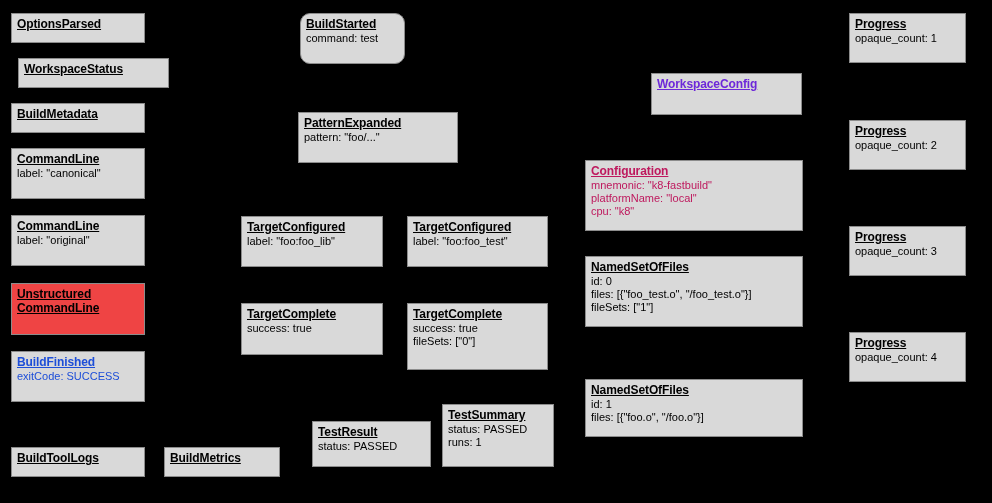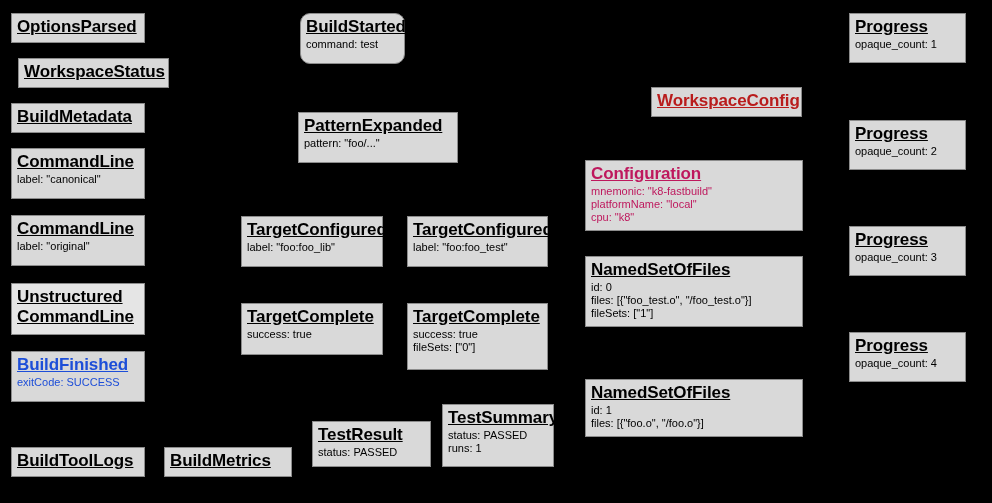--- a/index.html
+++ b/index.html
@@ -19,21 +19,21 @@
     position: absolute;
     box-sizing: border-box;
     background: #d9d9d9;
     border: 1px solid #8c8c8c;
     padding: 3px 5px 4px 5px;
     color: #000000;
     line-height: 1.18;
   }
   .node .title {
     display: block;
-    font-size: 17px;
+    font-size: 12px;
     font-weight: bold;
     text-decoration: underline;
     letter-spacing: -0.1px;
     white-space: nowrap;
     margin-bottom: 1px;
   }
   .node .title.wrap {
     white-space: normal;
   }
   .node .fields {
@@ -64,33 +64,33 @@
       <span class="fields">
         <span class="f">label: "canonical"</span>
       </span>
     </div>
     <div class="node" style="left: 11px; top: 215px; width: 134px; height: 51px; background: rgb(217, 217, 217); border-color: rgb(140, 140, 140); color: rgb(0, 0, 0);">
       <span class="title">CommandLine</span>
       <span class="fields">
         <span class="f">label: "original"</span>
       </span>
     </div>
-    <div class="node" style="left: 11px; top: 283px; width: 134px; height: 52px; background: #e5e5e5; border-color: rgb(140, 140, 140); color: rgb(0, 0, 0);">
+    <div class="node" style="left: 11px; top: 283px; width: 134px; height: 52px; background: #ef4444; border-color: rgb(140, 140, 140); color: rgb(0, 0, 0);">
       <span class="title wrap">Unstructured CommandLine</span>
     </div>
     <div class="node" style="left: 11px; top: 351px; width: 134px; height: 51px; background: rgb(217, 217, 217); border-color: rgb(140, 140, 140); color: #1d4ed8;">
       <span class="title">BuildFinished</span>
       <span class="fields">
         <span class="f">exitCode: SUCCESS</span>
       </span>
     </div>
     <div class="node" style="left: 11px; top: 447px; width: 134px; height: 30px; background: rgb(217, 217, 217); border-color: rgb(140, 140, 140); color: rgb(0, 0, 0);">
       <span class="title">BuildToolLogs</span>
     </div>
-    <div class="node" style="left: 164px; top: 447px; width: 128px; height: 30px; background: rgb(217, 217, 217); border-color: rgb(140, 140, 140); color: rgb(0, 0, 0);">
+    <div class="node" style="left: 164px; top: 447px; width: 116px; height: 30px; background: rgb(217, 217, 217); border-color: rgb(140, 140, 140); color: rgb(0, 0, 0);">
       <span class="title">BuildMetrics</span>
     </div>
     <div class="node" style="left: 300px; top: 13px; width: 105px; height: 51px; background: rgb(217, 217, 217); border-color: rgb(140, 140, 140); color: rgb(0, 0, 0); border-radius: 10px;">
       <span class="title">BuildStarted</span>
       <span class="fields">
         <span class="f">command: test</span>
       </span>
     </div>
     <div class="node" style="left: 298px; top: 112px; width: 160px; height: 51px; background: rgb(217, 217, 217); border-color: rgb(140, 140, 140); color: rgb(0, 0, 0);">
       <span class="title">PatternExpanded</span>
@@ -129,21 +129,21 @@
         <span class="f">status: PASSED</span>
       </span>
     </div>
     <div class="node" style="left: 442px; top: 404px; width: 112px; height: 63px; background: rgb(217, 217, 217); border-color: rgb(140, 140, 140); color: rgb(0, 0, 0);">
       <span class="title">TestSummary</span>
       <span class="fields">
         <span class="f">status: PASSED</span>
         <span class="f">runs: 1</span>
       </span>
     </div>
-    <div class="node" style="left: 651px; top: 87px; width: 151px; height: 30px; background: rgb(217, 217, 217); border-color: rgb(140, 140, 140); color: #b91c1c;">
+    <div class="node" style="left: 651px; top: 73px; width: 151px; height: 42px; background: rgb(217, 217, 217); border-color: rgb(140, 140, 140); color: #6d28d9;">
       <span class="title">WorkspaceConfig</span>
     </div>
     <div class="node" style="left: 585px; top: 160px; width: 218px; height: 71px; background: rgb(217, 217, 217); border-color: rgb(140, 140, 140); color: #be185d;">
       <span class="title">Configuration</span>
       <span class="fields">
         <span class="f">mnemonic: "k8-fastbuild"</span>
         <span class="f">platformName: "local"</span>
         <span class="f">cpu: "k8"</span>
       </span>
     </div>

